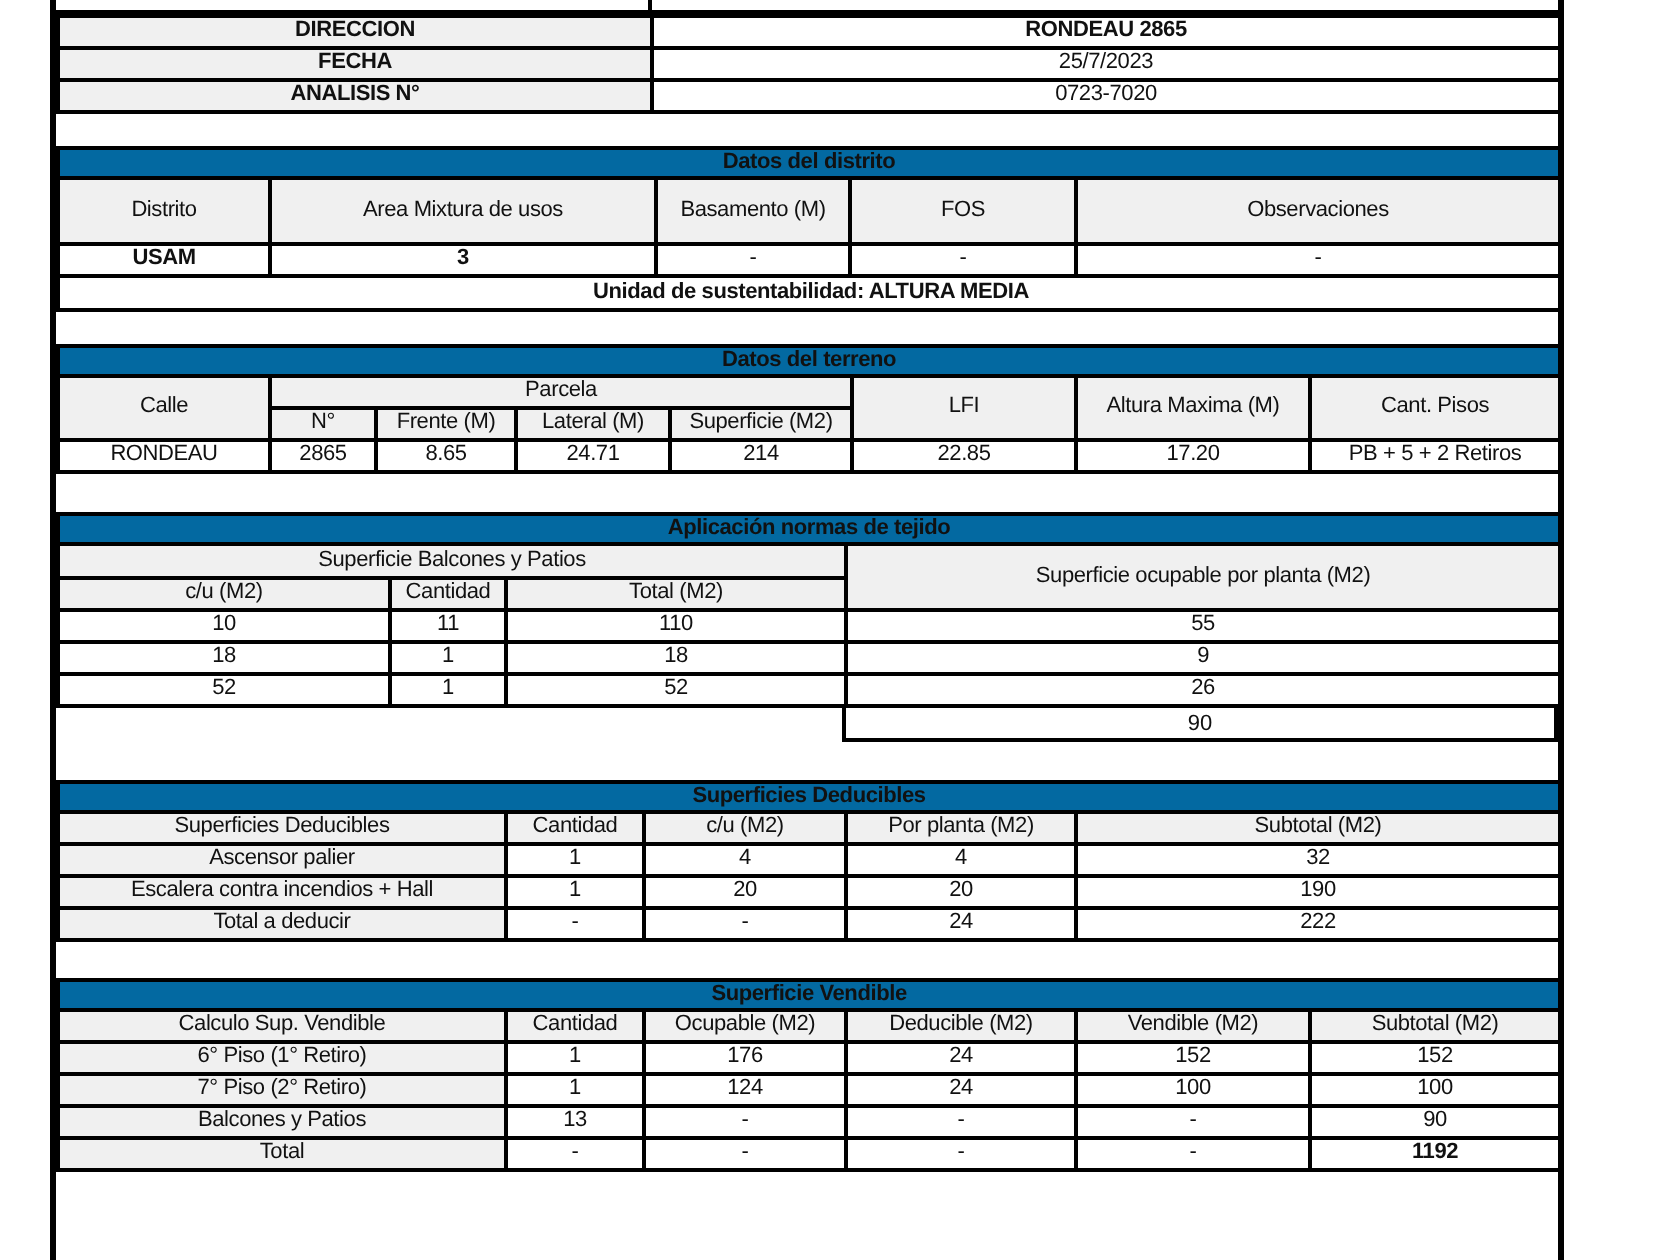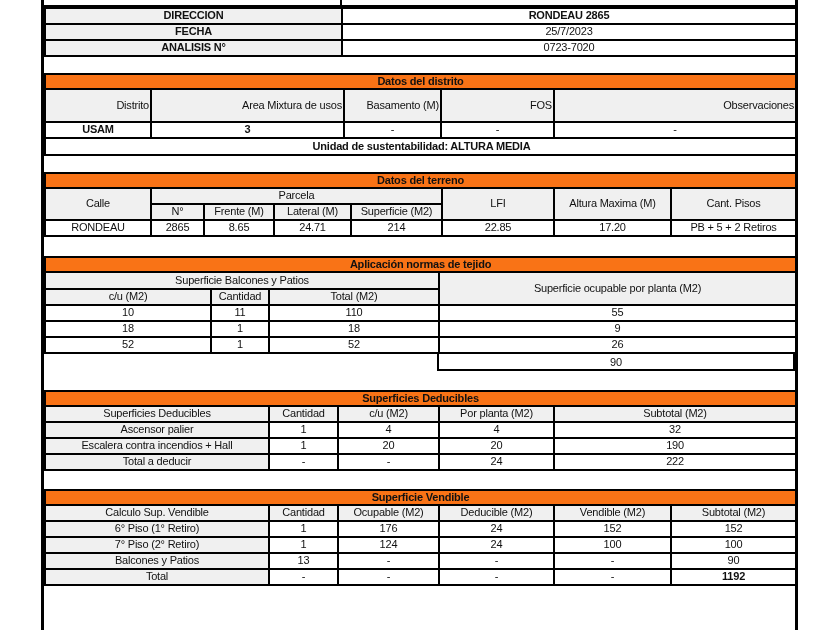--- a/index.html
+++ b/index.html
@@ -5,21 +5,21 @@
   html, body {
     margin: 0; padding: 0;
     width: 840px; height: 630px;
     overflow: hidden;
     background: #ffffff;
     font-family: "Liberation Sans", sans-serif;
     color: #111;
   }
   .sheet {
     position: absolute;
-    left: 41px; top: 0;
+    left: 25px; top: 0;
     width: 757px; height: 630px;
     box-sizing: border-box;
     border-left: 3px solid #000;
     border-right: 3px solid #000;
     overflow: hidden;
     background: #fff;
   }
   
   .cutrow { height: 5px; border-bottom: 2px solid #000; position: relative; background: #fff; }
   .cutrow .cutdiv { position: absolute; left: 296px; top: 0; height: 5px; width: 2px; background: #000; }
@@ -31,25 +31,25 @@
     letter-spacing: -0.2px;
     text-align: center;
     vertical-align: middle;
     padding: 0 1px;
     height: 14px;
     line-height: 1.05;
     overflow: hidden;
     white-space: nowrap;
     background: #fff;
   }
-  td.ttl  { background: #f97316; font-weight: bold; height: 13px; }
+  td.ttl  { background: #0369a1; font-weight: bold; height: 13px; }
   td.hdr  { background: #f0f0f0; }
   td.b    { font-weight: bold; }
   td.left { text-align: center; padding-left: 3px; }
-  tr.h31 td { height: 31px; text-align: right; }
+  tr.h31 td { height: 31px; }
   tr.h15 td { height: 15px; }
   .spacer { background: #fff; }
   .s16 { height: 16px; } .s18 { height: 18px; } .s19 { height: 19px; }
   
   .hang90 {
     box-sizing: border-box;
     margin-left: 393px;
     width: 358px; height: 17px;
     border: 2px solid #000; border-top: none;
     display: flex; align-items: center; justify-content: center;

